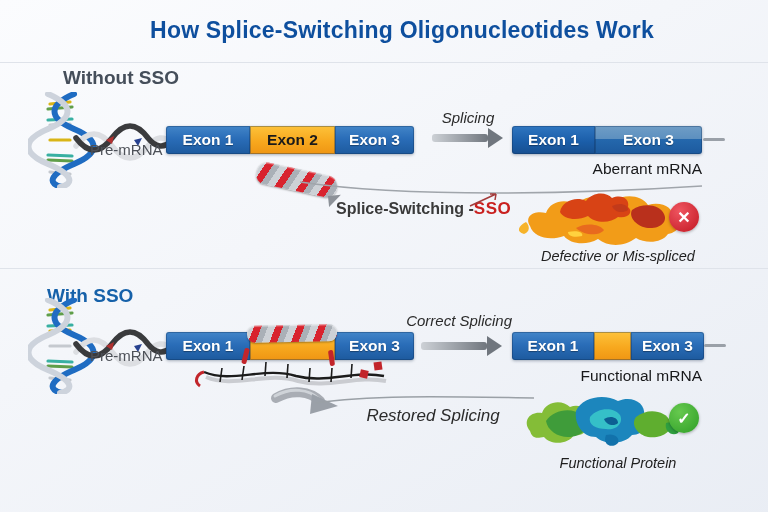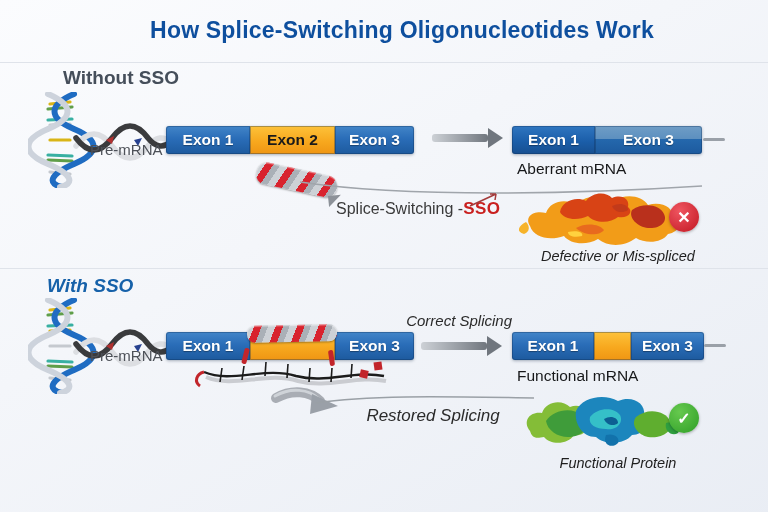--- a/index.html
+++ b/index.html
@@ -29,38 +29,38 @@
   .seg.lightblue { background:linear-gradient(180deg,#6f9dc6 0%,#5d90bf 45%,#2468ad 46%,#1d5a9e 100%); }
   .seg.yellow { background:linear-gradient(180deg,#fdc23a 0%,#f7a81e 55%,#ef9513 100%); color:#1a1a1a; text-shadow:none; }
   .seg.first { border-radius:3px 0 0 3px; }
   .seg.last  { border-radius:0 3px 3px 0; }
   .tail { height:3px; background:#9aa0a8; border-radius:2px; }
   
   .h-arrow { height:8px; border-radius:3px; background:linear-gradient(90deg,#cdd1d6,#70767e); }
   .h-arrow::after { content:""; position:absolute; right:-15px; top:50%; transform:translateY(-50%);
     border-left:15px solid #70767e; border-top:10px solid transparent; border-bottom:10px solid transparent; }
   .italic-label { font-style:italic; color:#2b2b2b; }
-  .caption { font-size:15.5px; color:#17181a; text-align:left; }
+  .caption { font-size:15.5px; color:#17181a; text-align:right; }
   .small-caption { font-size:14.5px; font-style:italic; color:#1f1f1f; text-align:center; }
   
   .ribbon {
     background:repeating-linear-gradient(112deg,#cdd1d6 0 7px,#d8232e 7px 14px,#aab0b7 14px 20px);
     box-shadow:0 1px 2px rgba(0,0,0,.35), inset 0 1px 1px rgba(255,255,255,.5);
   }
   .ribbon-top { left:256px; top:169px; width:82px; height:22px; border-radius:10px 12px 12px 10px; transform:rotate(12deg); }
   .ribbon-top::after { content:""; position:absolute; right:-7px; bottom:-7px;
     border-top:11px solid #8d9299; border-right:13px solid transparent; transform:rotate(-18deg); }
   .ribbon-bound { left:247px; top:325px; width:90px; height:17px; border-radius:8px; transform:rotate(-1deg); }
   .drip { width:5px; height:16px; background:#c2252b; border-radius:2px; }
   
   .badge { width:30px; height:30px; border-radius:50%; display:flex; align-items:center; justify-content:center;
            color:#fff; font-size:16px; font-weight:bold; box-shadow:0 1px 3px rgba(0,0,0,.3); }
   .badge.error   { background:radial-gradient(circle at 35% 30%,#ef5560,#c21722); }
   .badge.success { background:radial-gradient(circle at 35% 30%,#66c94e,#2f9e27); }
-  .sso-text { font-size:16px; color:#3a3a3a; }
+  .sso-text { font-size:16px; color:#3a3a3a;font-weight:bold; }
   .sso-accent { font-size:17px; font-weight:bold; color:#c9201f; letter-spacing:.5px; }
 </style>
 </head>
 <body>
 
 <div class="stage">
 
   <div class="abs title">How Splice-Switching Oligonucleotides Work</div>
   <div class="abs divider" style="top:62px;"></div>
 
@@ -91,20 +91,21 @@
         <span>Exon 1</span>
       </div>
     <div class="seg yellow" style="width:85px;">
         <span>Exon 2</span>
       </div>
     <div class="seg blue last" style="width:79px;">
         <span>Exon 3</span>
       </div>
   </div>
 
+  <div class="abs italic-label" style="left:418px; top:109px; width:100px; text-align:center; font-size:15px;">Splicing</div>
   <div class="abs h-arrow" style="left:432px; top:134px; width:56px;"></div>
 
   <div class="abs bar" style="left:512px; top:126px;">
     <div class="seg darkblue first" style="width:83px;">
         <span>Exon 1</span>
       </div>
     <div class="seg lightblue last" style="width:107px;">
         <span>Exon 3</span>
       </div>
   </div>
@@ -131,21 +132,21 @@
     <path d="M52,46 C60,44 68,46 66,50 C58,52 52,50 52,46 Z" fill="#ffd23f"></path>
     <path d="M96,20 C104,16 112,18 112,24 C106,28 98,26 96,20 Z" fill="#c23a1a"></path>
   </svg>
   <div class="abs badge error" style="left:669px; top:202px;">
       <span>✕</span>
     </div>
   <div class="abs small-caption" style="left:528px; top:248px; width:180px;">Defective or Mis-spliced</div>
 
   <div class="abs divider" style="top:268px;"></div>
 
-  <div class="abs sec-header blue" style="left:47px; top:275px;font-style:italic;">With SSO</div>
+  <div class="abs sec-header blue" style="left:47px; top:285px;">With SSO</div>
 
   <svg class="abs" style="left:28px; top:298px;" width="148" height="96" viewBox="0 0 148 96">
     <g stroke-width="3.2" stroke-linecap="round">
       <line x1="22" y1="12" x2="42" y2="10" stroke="#d9b517"></line>
       <line x1="20" y1="17" x2="44" y2="15" stroke="#5f9e49"></line>
       <line x1="20" y1="28" x2="44" y2="27" stroke="#38b0a2"></line>
       <line x1="22" y1="33" x2="42" y2="32" stroke="#d9b517"></line>
       <line x1="22" y1="48" x2="42" y2="48" stroke="#c5c9cf"></line>
       <line x1="20" y1="63" x2="44" y2="64" stroke="#38b0a2"></line>
       <line x1="20" y1="68" x2="44" y2="69" stroke="#5f9e49"></line>

